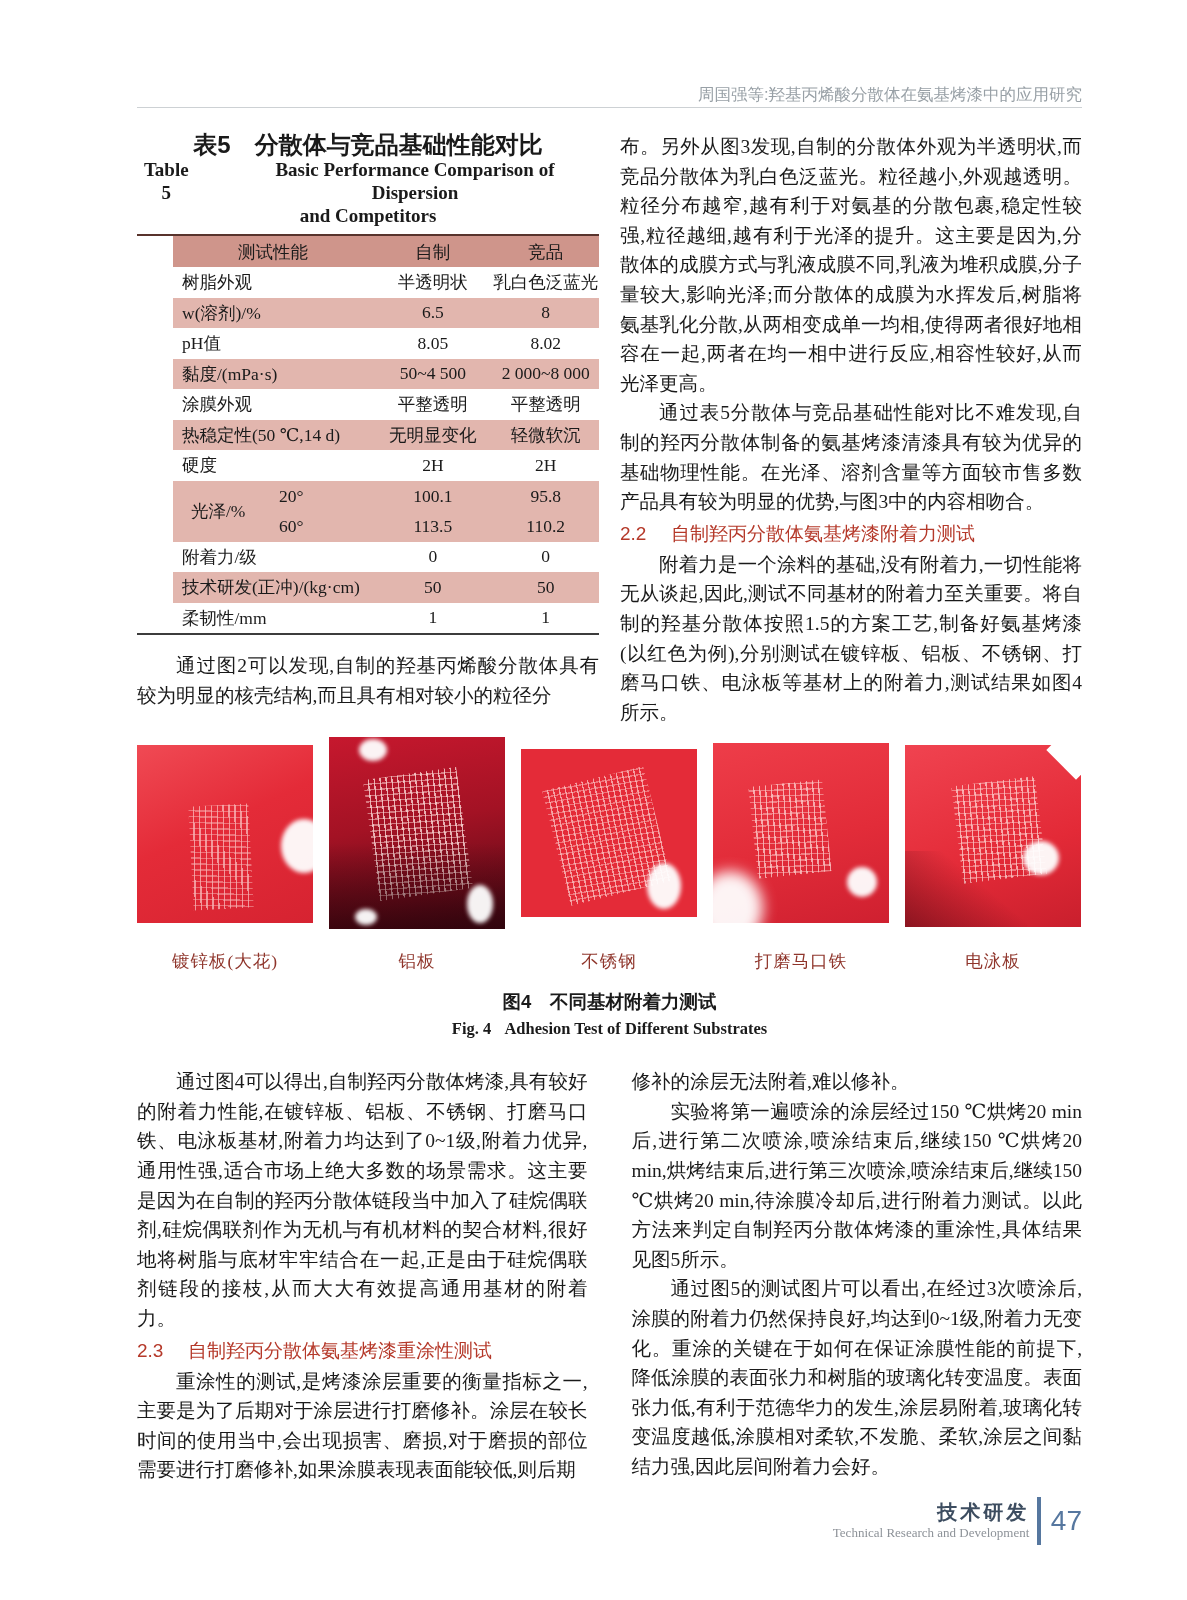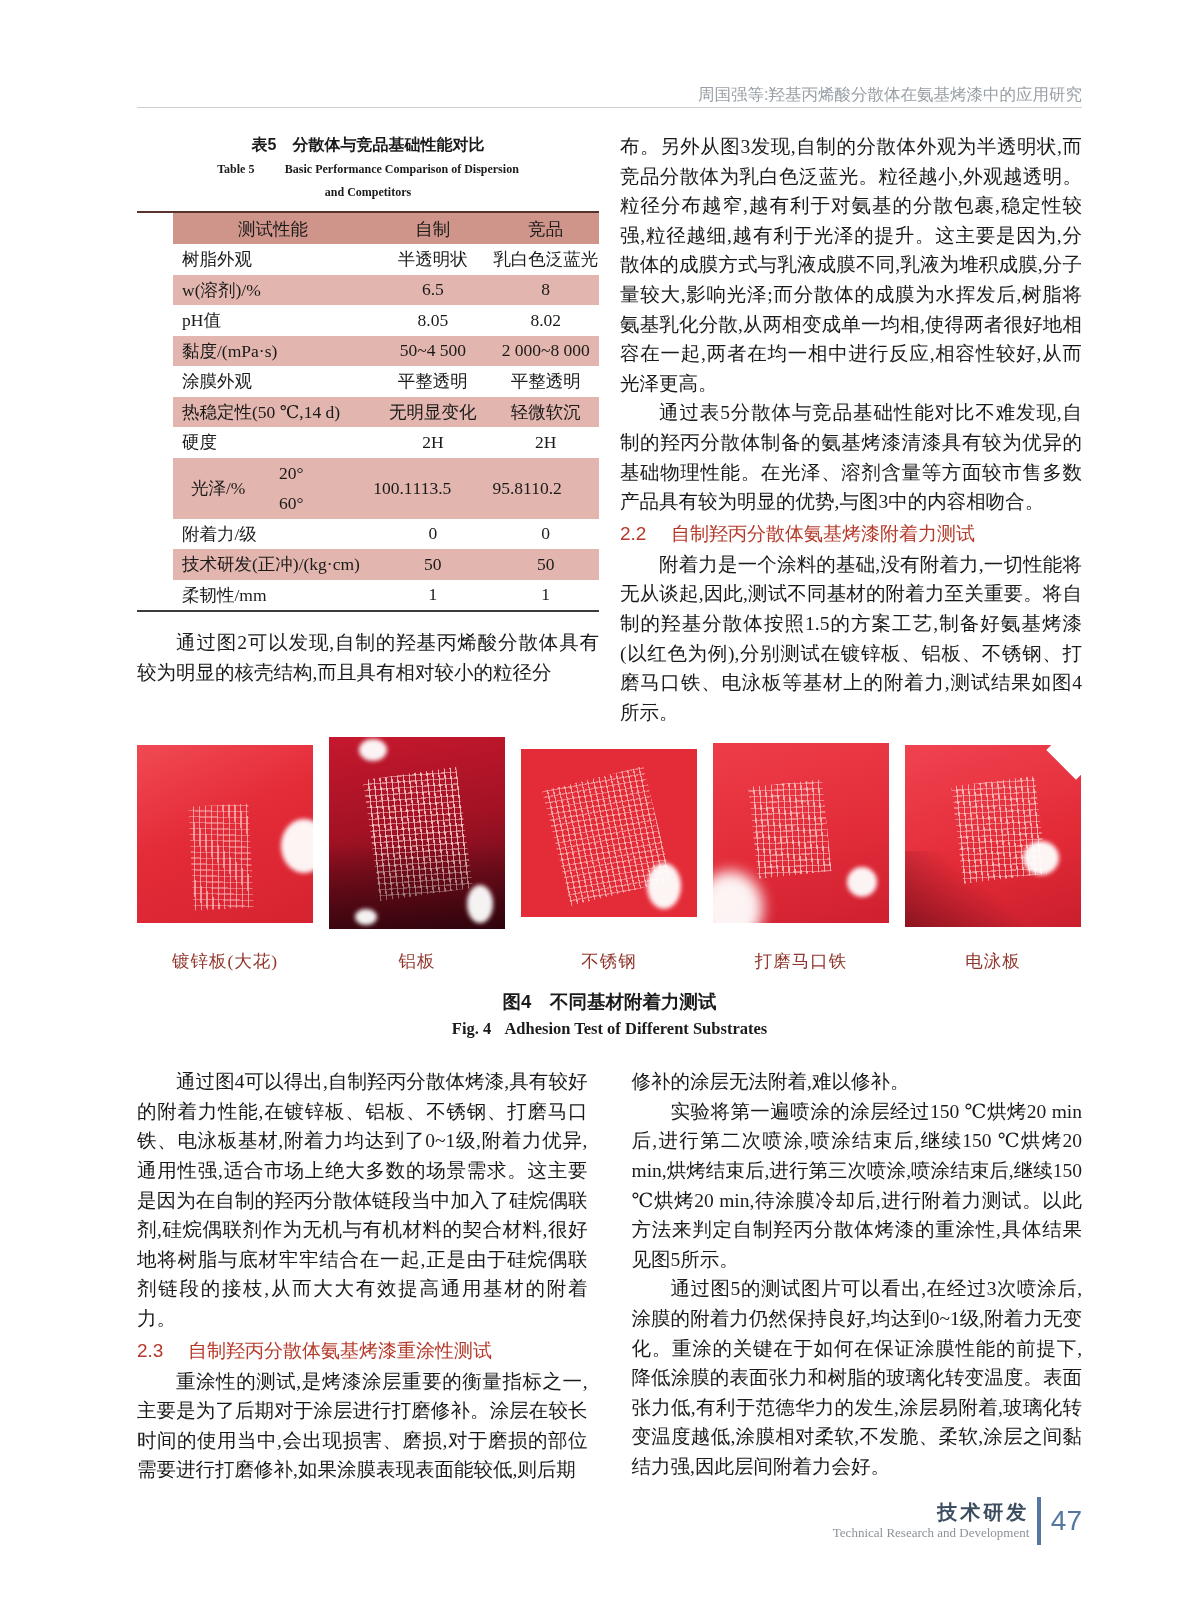--- a/index.html
+++ b/index.html
@@ -31,41 +31,41 @@
   .para{font-size:19.5px;line-height:29.6px;text-align:justify;margin:0;}
   .indent{text-indent:2em;}
   .sec-heading{
     font-family:"Liberation Sans","DejaVu Sans",sans-serif;font-weight:normal;
     color:var(--heading-red);font-size:19px;line-height:33px;display:flex;
   }
   .sec-heading .num{margin-right:1.3em;}
   
   .tbl-title-cn{
     font-family:"Liberation Sans","DejaVu Sans",sans-serif;font-weight:bold;
-    font-size:16px;line-height:26px;text-align:center;display:flex;justify-content:center;
+    font-size:24px;line-height:26px;text-align:center;display:flex;justify-content:center;
   }
   .tbl-title-cn .num{margin-right:1em;}
-  .tbl-title-en{font-weight:bold;font-size:12px;line-height:23px;text-align:center;display:flex;justify-content:center;gap:22px;}
+  .tbl-title-en{font-weight:bold;font-size:19px;line-height:23px;text-align:center;display:flex;justify-content:center;gap:22px;}
   .tbl-title-en .num{margin-right:.7em;}
   .tbl-title-en.l2{justify-content:center;}
   .dtable{margin-top:7px;border-top:2px solid #58332c;border-bottom:2px solid #3c3c3c;font-size:17.5px;}
   .trow{display:flex;align-items:center;min-height:30.5px;margin-left:36px;}
   .trow.hd{min-height:31px;background:var(--table-header-pink);}
   .trow.pink{background:var(--table-stripe-pink);}
   .tc{box-sizing:border-box;}
   .tc.label{width:47%;padding-left:9px;text-align:left;}
   .tc.val{width:28%;text-align:center;}
   .tc.val:last-child{width:25%;}
   .trow.hd .tc.label{text-align:center;padding-left:0;}
   .trow.gloss{min-height:61px;}
   .gl-wrap{display:flex;align-items:center;width:100%;}
   .gl-name{flex:0 0 88px;padding-left:9px;}
   .gl-angles{display:flex;flex-direction:column;}
   .gl-angles span{line-height:30.5px;}
-  .tc.stack{display:flex;flex-direction:row;}
+  .tc.stack{display:flex;flex-direction:column;}
   .tc.stack span{line-height:30.5px;}
   .after-table{margin-top:16px;}
   
   .figure4{margin-top:10px;}
   .photos{display:flex;gap:16px;align-items:flex-start;height:200px;}
   .photo{position:relative;width:176px;overflow:hidden;background:var(--photo-red);}
   .p0{height:178px;margin-top:8px;background:linear-gradient(155deg,#f04a54 0%,#e42b38 45%,#d62331 100%);}
   .p1{height:192px;margin-top:0;background:linear-gradient(170deg,#c6182e 0%,#a31224 45%,#6d0c1a 80%,#3f0713 100%);}
   .p2{height:168px;margin-top:12px;background:linear-gradient(160deg,#ed4550 0%,#e02e3b 60%,#d827334 100%);}
   .p3{height:180px;margin-top:6px;background:linear-gradient(165deg,#ee3d49 0%,#e22c39 55%,#cf2030 100%);}

